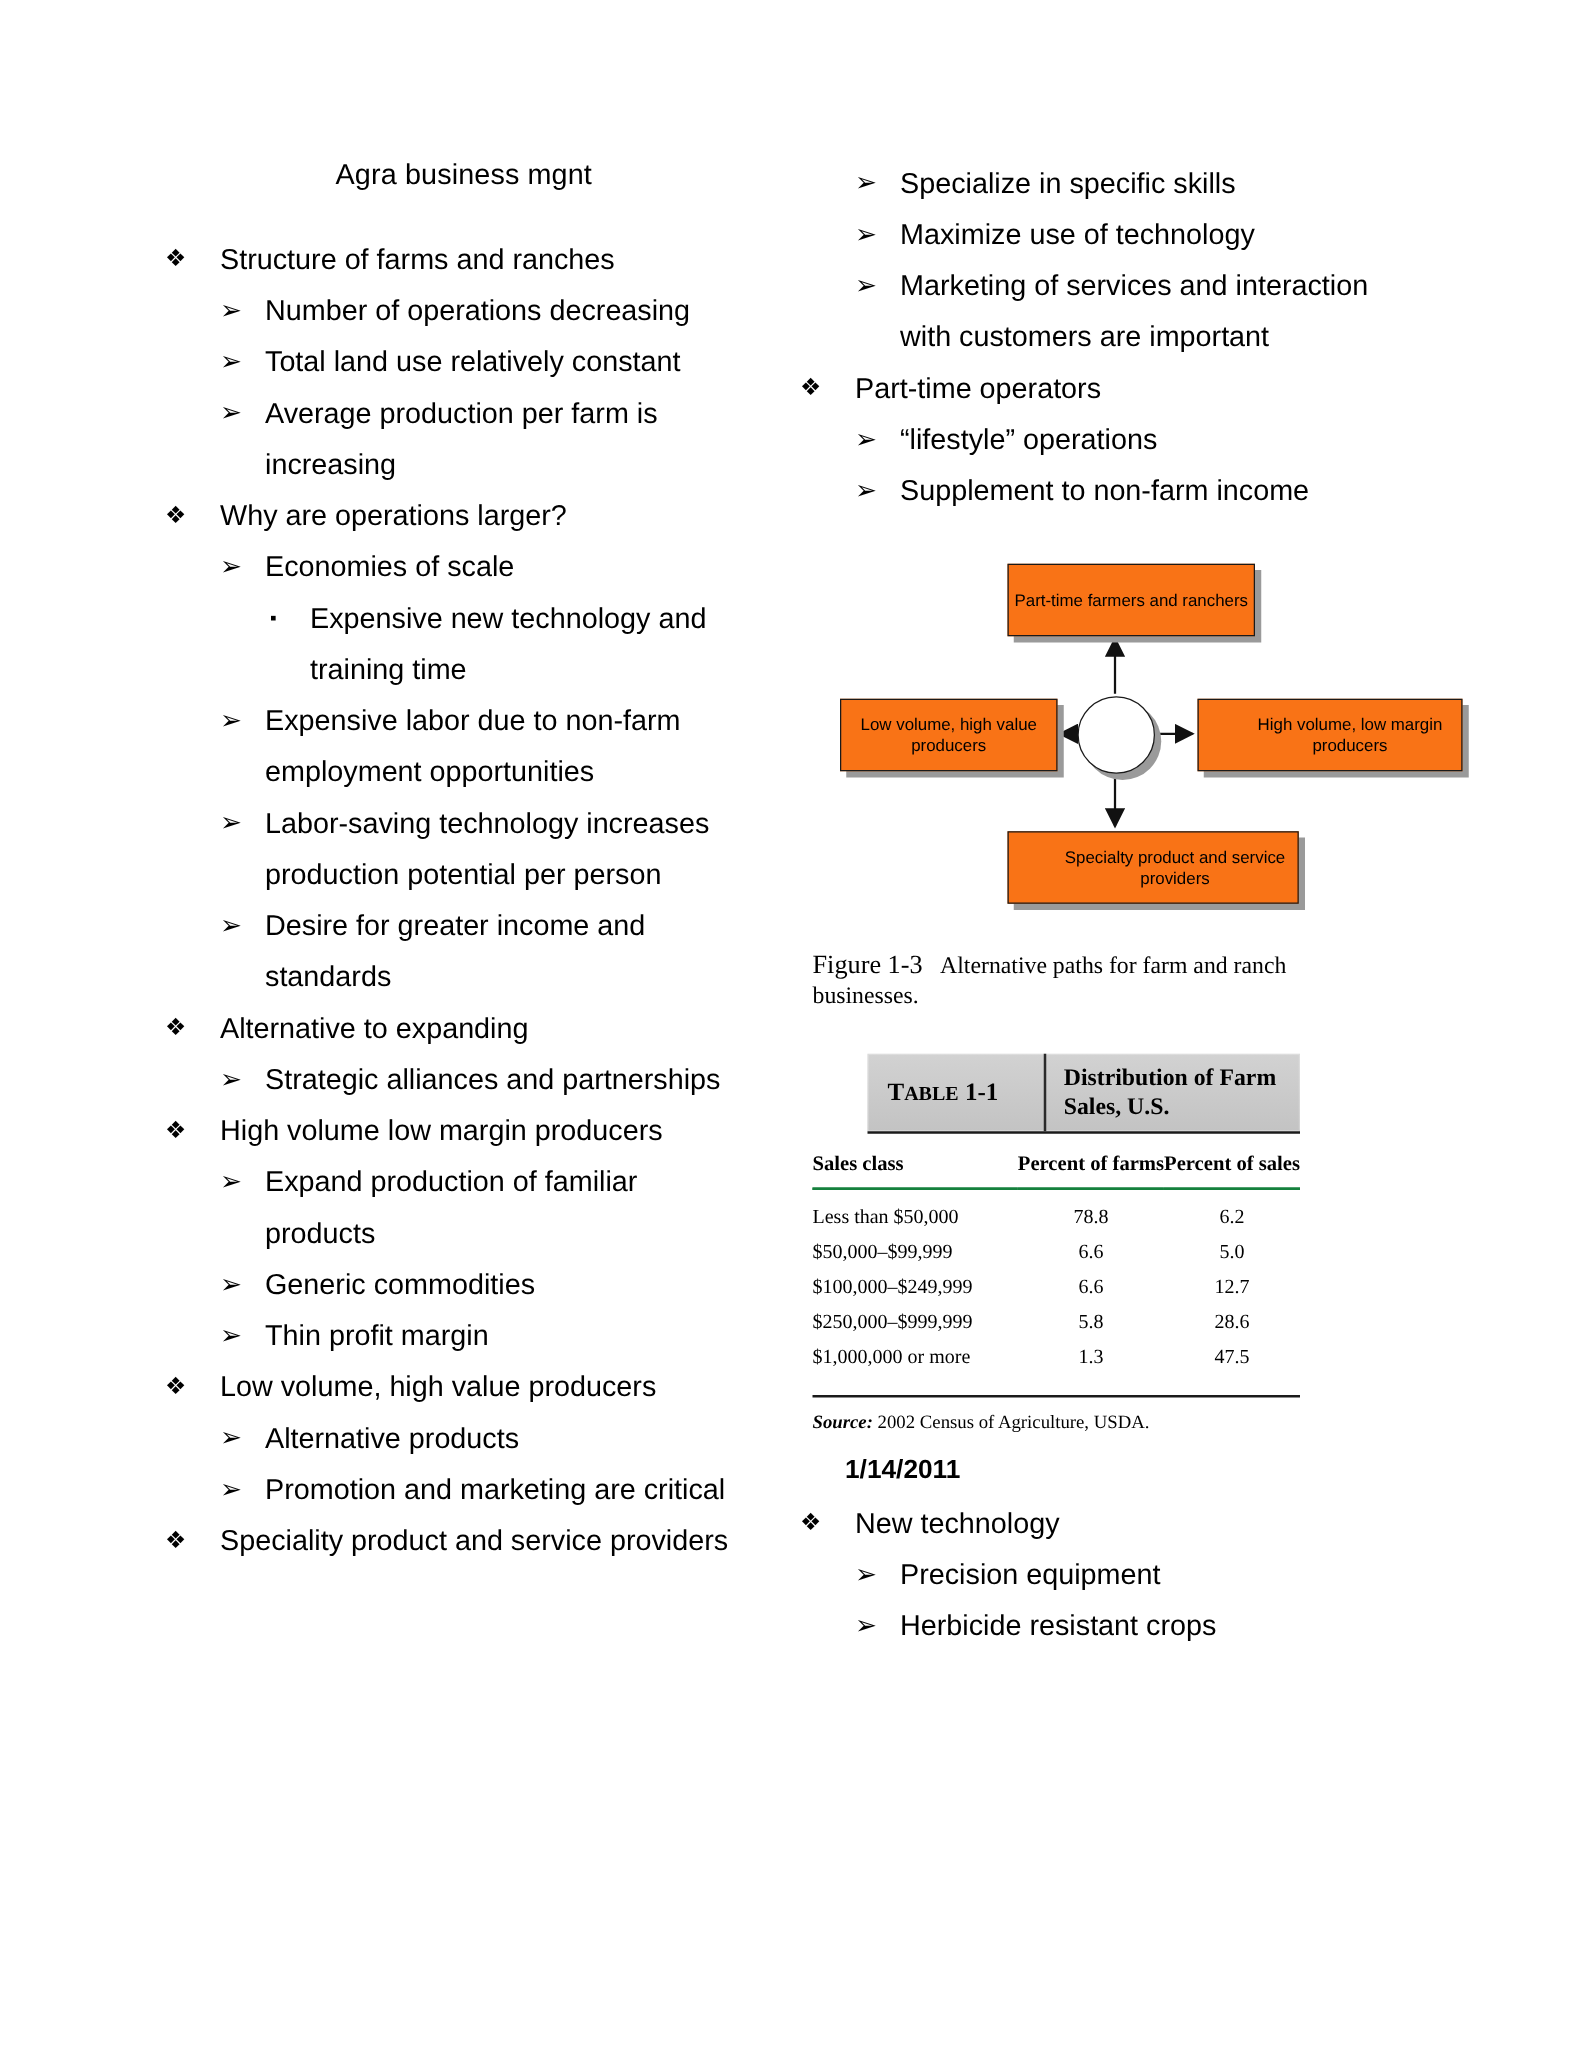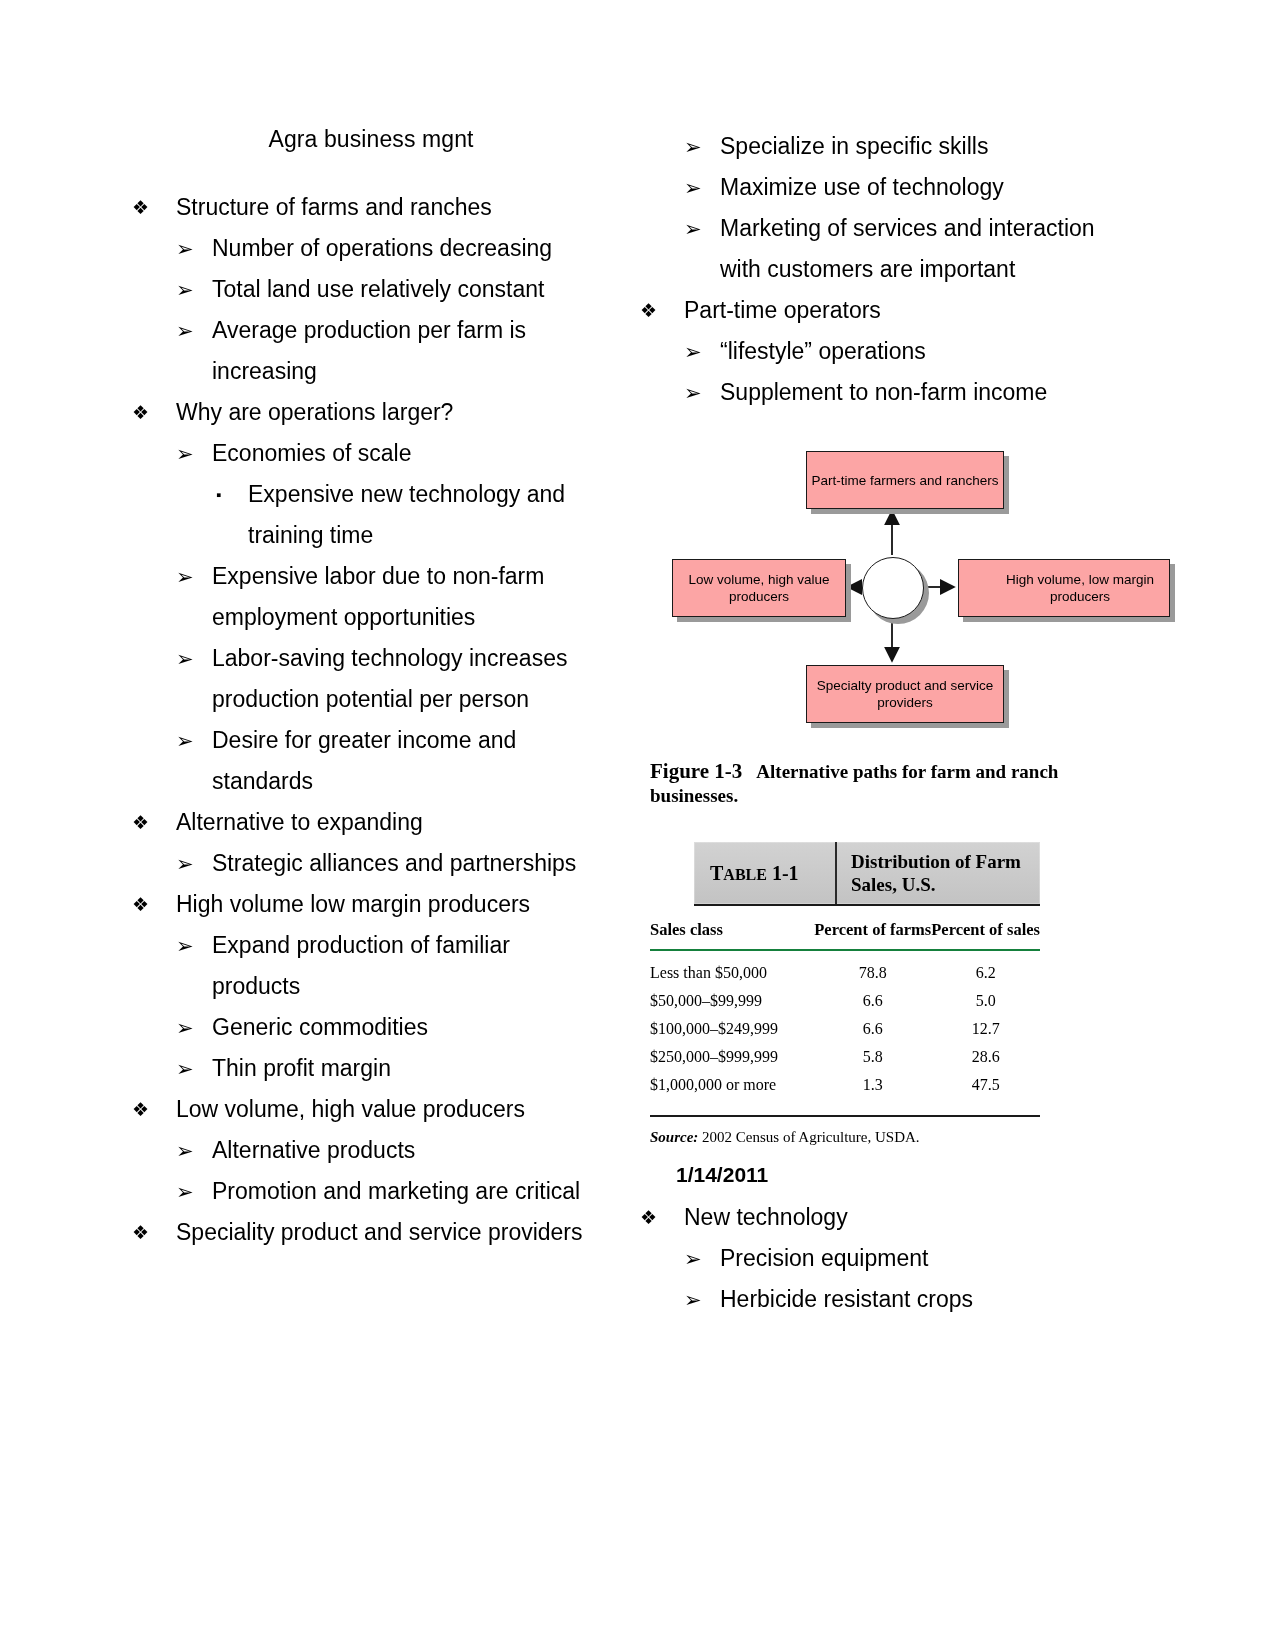--- a/index.html
+++ b/index.html
@@ -103,36 +103,36 @@
   
   .figure-wrap {
     position: relative;
     margin-top: 34px;
     margin-left: 18px;
     width: 430px;
     height: 300px;
   }
   .dbox {
     position: absolute;
-    background: #fca5a5;
+    background: #f97316;
     border: 1.5px solid #1a1a1a;
     box-shadow: 5px 5px 0 0 #9a9a9a;
     font-size: 13.5px;
     line-height: 17px;
     text-align: center;
     display: flex;
     align-items: center;
     justify-content: center;
     font-family: "Liberation Sans", sans-serif;
     color: #000;
   }
   .dbox-top    { left: 148px; top: 4px;    width: 196px; height: 56px; }
   .dbox-left   { left: 14px;  top: 112px;  width: 172px; height: 56px; }
   .dbox-right  { left: 300px; top: 112px;  width: 178px; height: 56px; padding-left: 32px; }
-  .dbox-bottom { left: 148px; top: 218px;  width: 196px; height: 56px; }
+  .dbox-bottom { left: 148px; top: 218px;  width: 196px; height: 56px; padding-left: 35px; }
 
   .dcircle {
     position: absolute;
     left: 204px;
     top: 110px;
     width: 60px;
     height: 60px;
     border: 1.6px solid #1a1a1a;
     border-radius: 50%;
     background: #ffffff;
@@ -144,21 +144,21 @@
     top: 0;
     width: 430px;
     height: 300px;
   }
 
   .figure-caption {
     margin-top: 12px;
     margin-left: 10px;
     width: 420px;
     font-family: "Liberation Serif", serif;
-    font-weight: bold;
+    font-weight: normal;
     font-size: 19px;
     line-height: 24px;
   }
   .figure-caption .fignum {
     font-size: 21px;
     margin-right: 14px;
   }
 
   
   .tablewrap {

